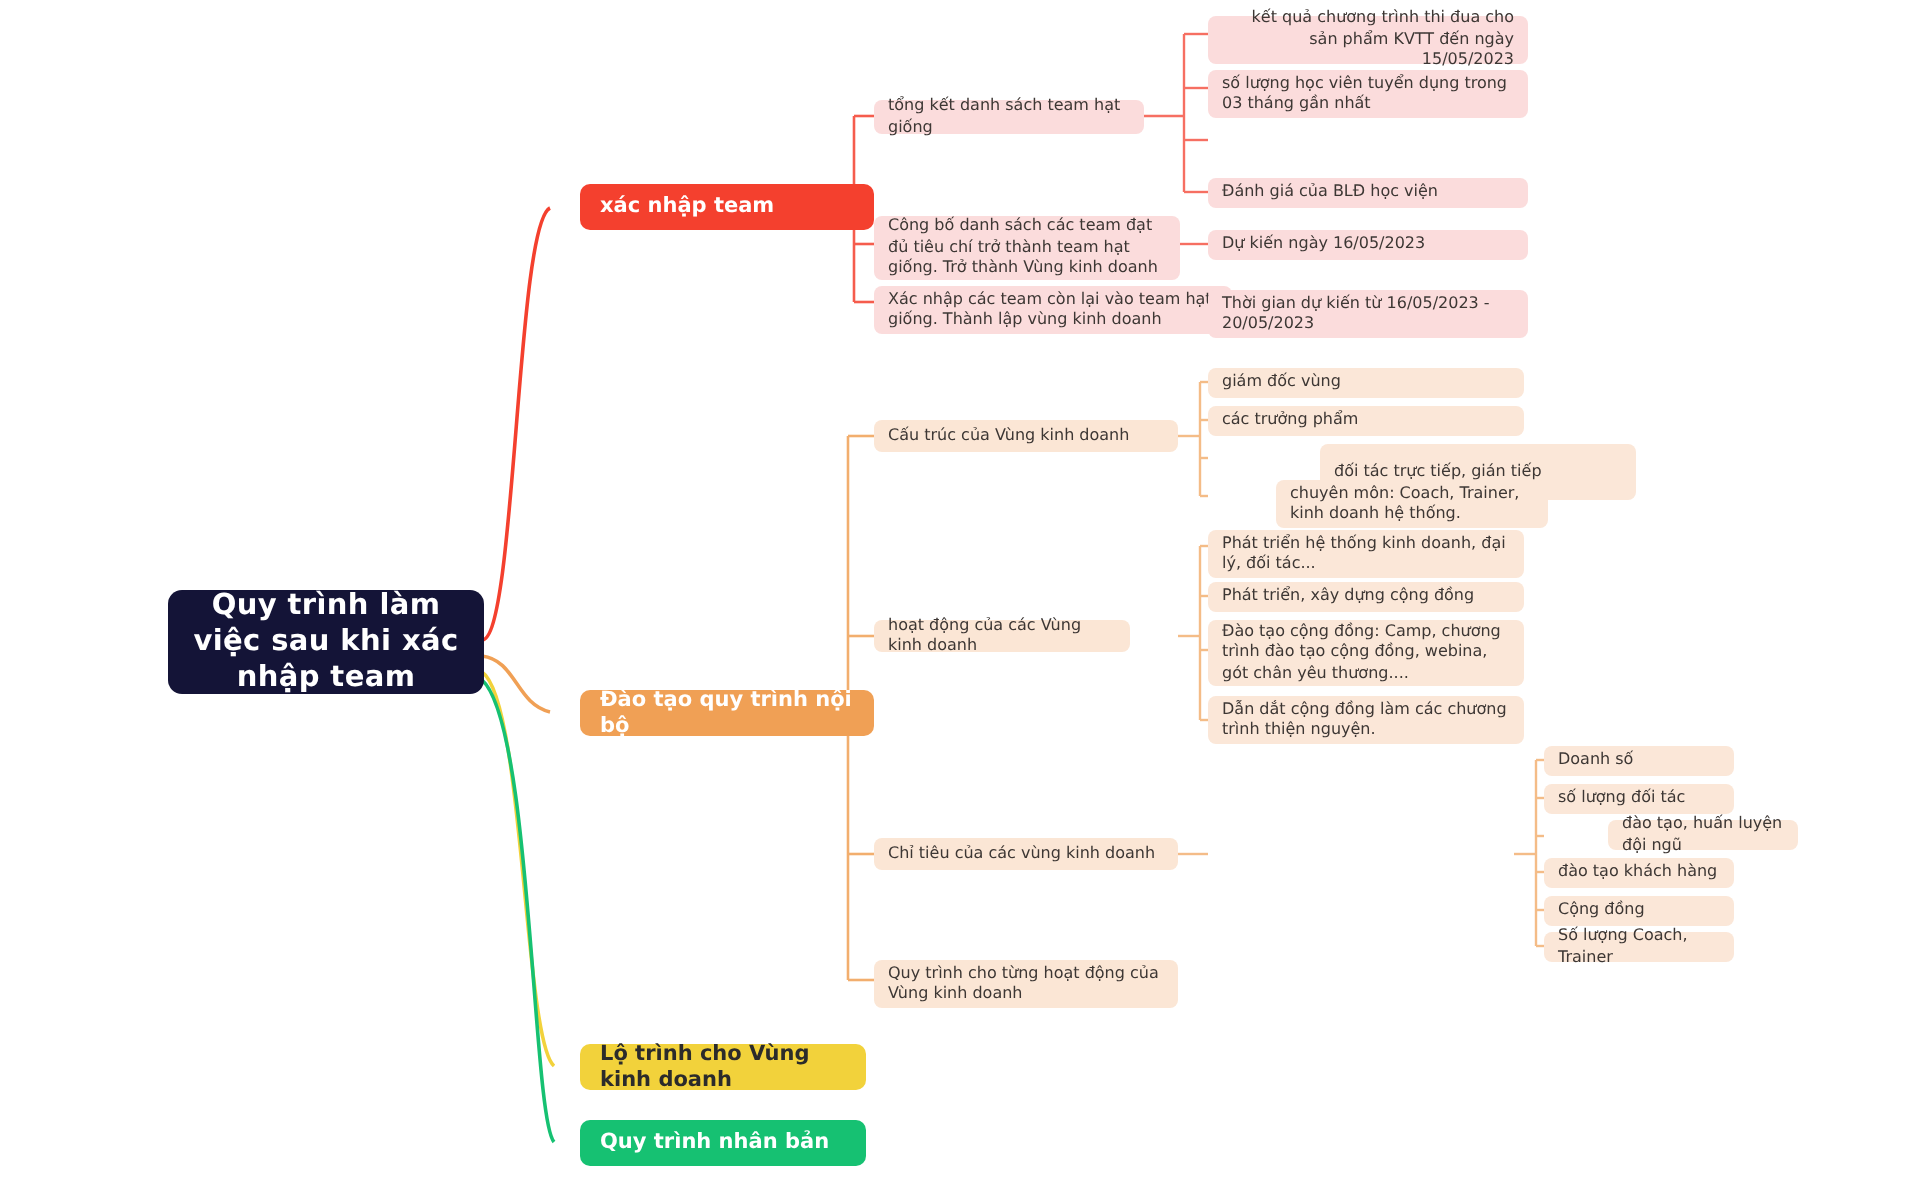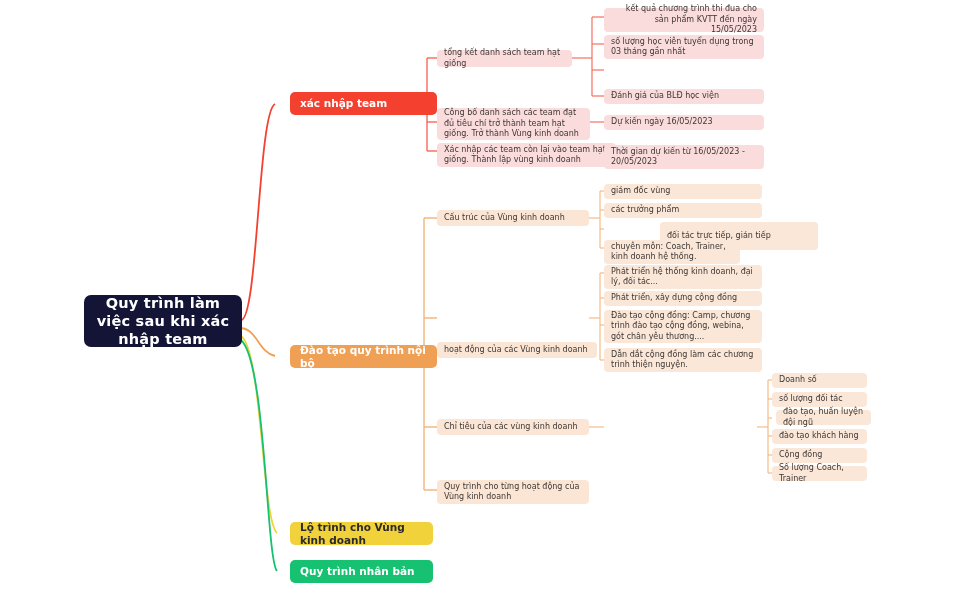--- a/index.html
+++ b/index.html
@@ -149,40 +149,40 @@
   <div class="node n-leaf t-pink" style="left:604px;top:115px;width:160px;height:15px;">
     <span class="txt">Dự kiến ngày 16/05/2023</span>
   </div>
   <div class="node n-leaf t-pink" style="left:604px;top:145px;width:160px;height:24px;">
     <span class="txt">Thời gian dự kiến từ 16/05/2023 - 20/05/2023</span>
   </div>
 
   <div class="node n-leaf t-peach" style="left:437px;top:210px;width:152px;height:16px;">
     <span class="txt">Cấu trúc của Vùng kinh doanh</span>
   </div>
-  <div class="node n-leaf t-peach" style="left:437px;top:310px;width:160px;height:16px;margin-top:32px;">
+  <div class="node n-leaf t-peach" style="left:437px;top:310px;width:128px;height:16px;">
     <span class="txt">hoạt động của các Vùng kinh doanh</span>
   </div>
   <div class="node n-leaf t-peach" style="left:437px;top:419px;width:152px;height:16px;">
     <span class="txt">Chỉ tiêu của các vùng kinh doanh</span>
   </div>
   <div class="node n-leaf t-peach" style="left:437px;top:480px;width:152px;height:24px;">
     <span class="txt">Quy trình  cho từng hoạt động của  Vùng kinh doanh</span>
   </div>
 
   <div class="node n-leaf t-peach2" style="left:604px;top:184px;width:158px;height:15px;">
     <span class="txt">giám đốc vùng</span>
   </div>
   <div class="node n-leaf t-peach2" style="left:604px;top:203px;width:158px;height:15px;">
     <span class="txt">các trưởng phẩm</span>
   </div>
   <div class="node n-leaf t-peach2" style="left:628px;top:222px;width:158px;height:28px;margin-left:32px;">
     <span class="txt">đối tác trực tiếp, gián tiếp</span>
   </div>
-  <div class="node n-leaf t-peach2" style="left:604px;top:240px;width:136px;height:24px;">
+  <div class="node n-leaf t-peach2" style="left:638px;top:240px;width:136px;height:24px;">
     <span class="txt">chuyên môn: Coach, Trainer, kinh doanh hệ thống.</span>
   </div>
 
   <div class="node n-leaf t-peach2" style="left:604px;top:265px;width:158px;height:24px;">
     <span class="txt">Phát triển hệ thống kinh doanh, đại lý, đối tác...</span>
   </div>
   <div class="node n-leaf t-peach2" style="left:604px;top:291px;width:158px;height:15px;">
     <span class="txt">Phát triển, xây dựng cộng đồng</span>
   </div>
   <div class="node n-leaf t-peach2" style="left:604px;top:310px;width:158px;height:33px;">
@@ -192,21 +192,21 @@
     <span class="txt">Dẫn dắt cộng đồng làm các chương trình thiện nguyện.</span>
   </div>
 
 
   <div class="node n-leaf t-peach2" style="left:772px;top:373px;width:95px;height:15px;">
     <span class="txt">Doanh số</span>
   </div>
   <div class="node n-leaf t-peach2" style="left:772px;top:392px;width:95px;height:15px;">
     <span class="txt">số lượng đối tác</span>
   </div>
-  <div class="node n-leaf t-peach2" style="left:776px;top:410px;width:95px;height:15px;">
+  <div class="node n-leaf t-peach2" style="left:804px;top:410px;width:95px;height:15px;">
     <span class="txt">đào tạo, huấn luyện đội ngũ</span>
   </div>
   <div class="node n-leaf t-peach2" style="left:772px;top:429px;width:95px;height:15px;">
     <span class="txt">đào tạo khách hàng</span>
   </div>
   <div class="node n-leaf t-peach2" style="left:772px;top:448px;width:95px;height:15px;">
     <span class="txt">Cộng đồng</span>
   </div>
   <div class="node n-leaf t-peach2" style="left:772px;top:466px;width:95px;height:15px;">
     <span class="txt">Số lượng Coach, Trainer</span>

